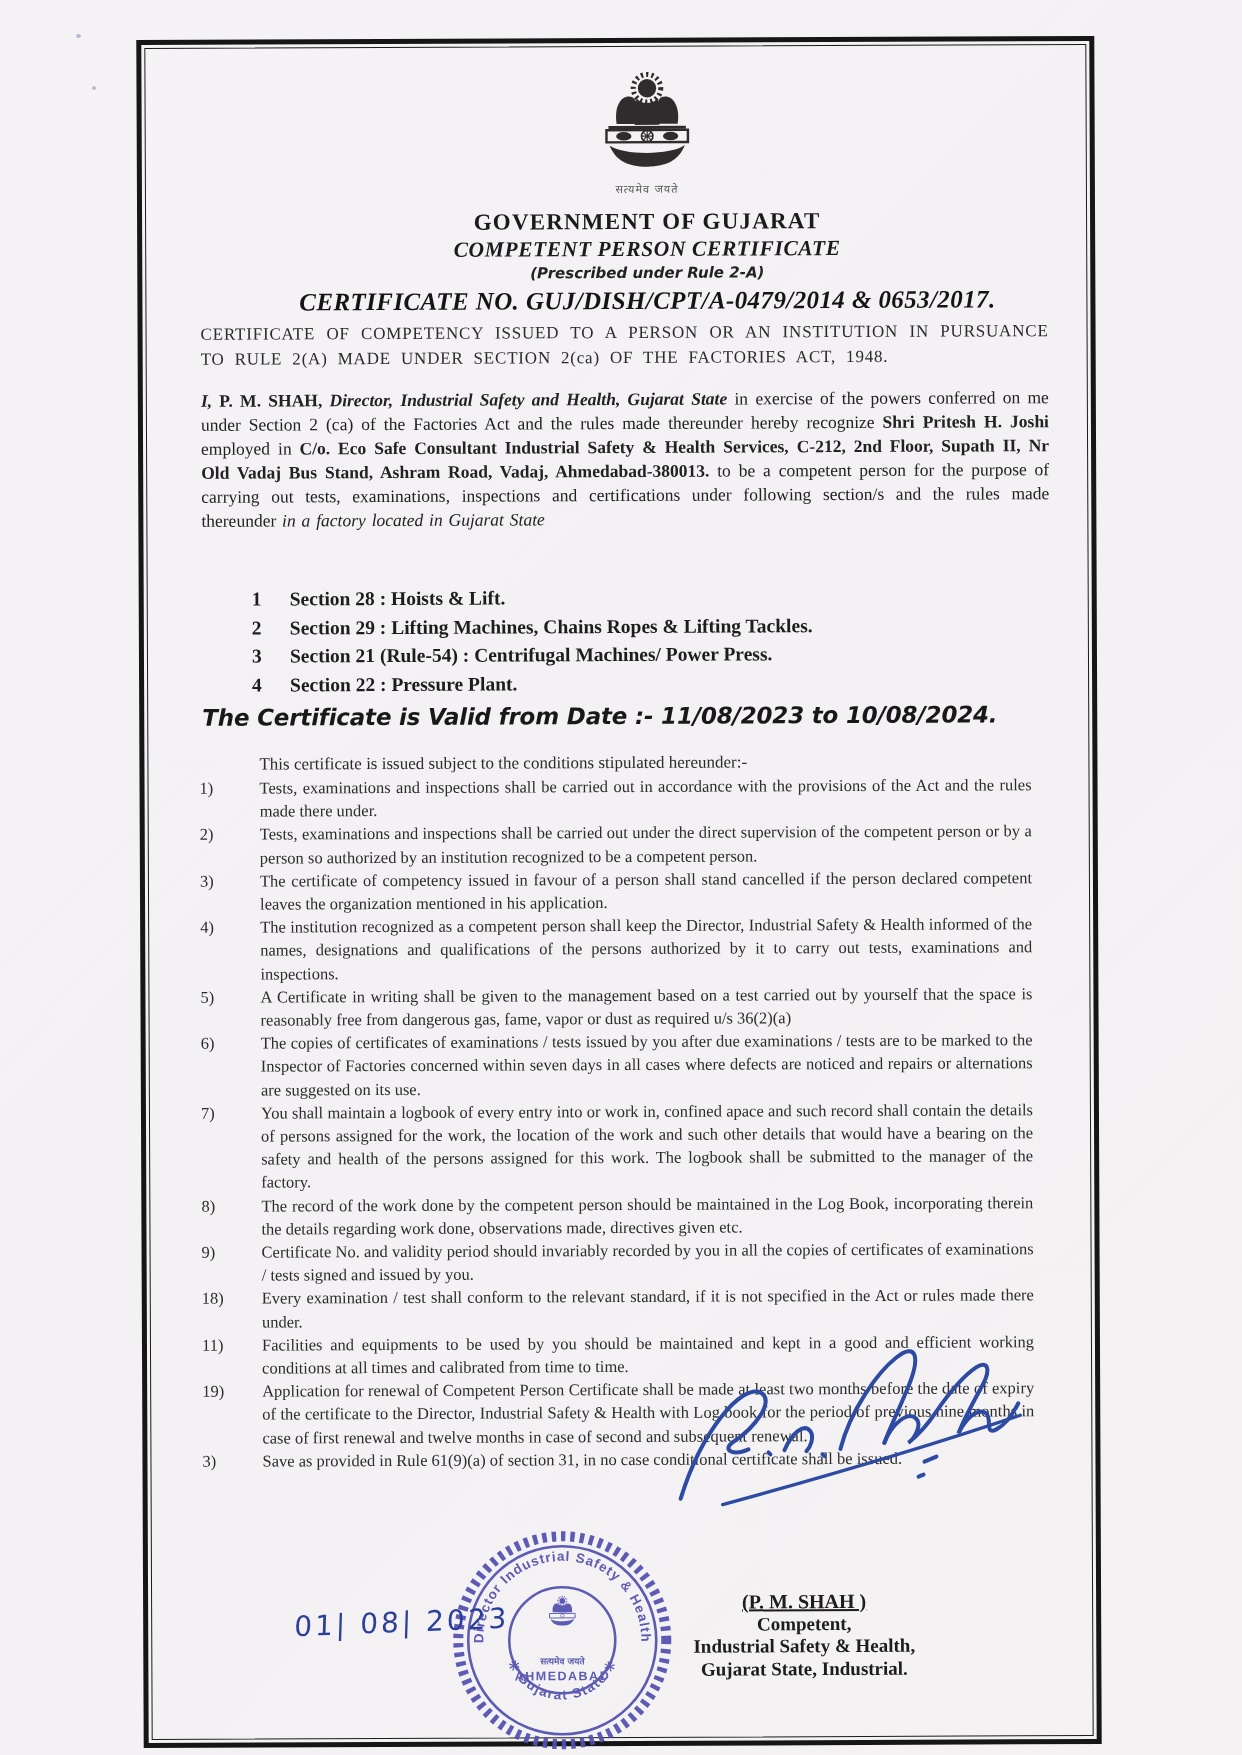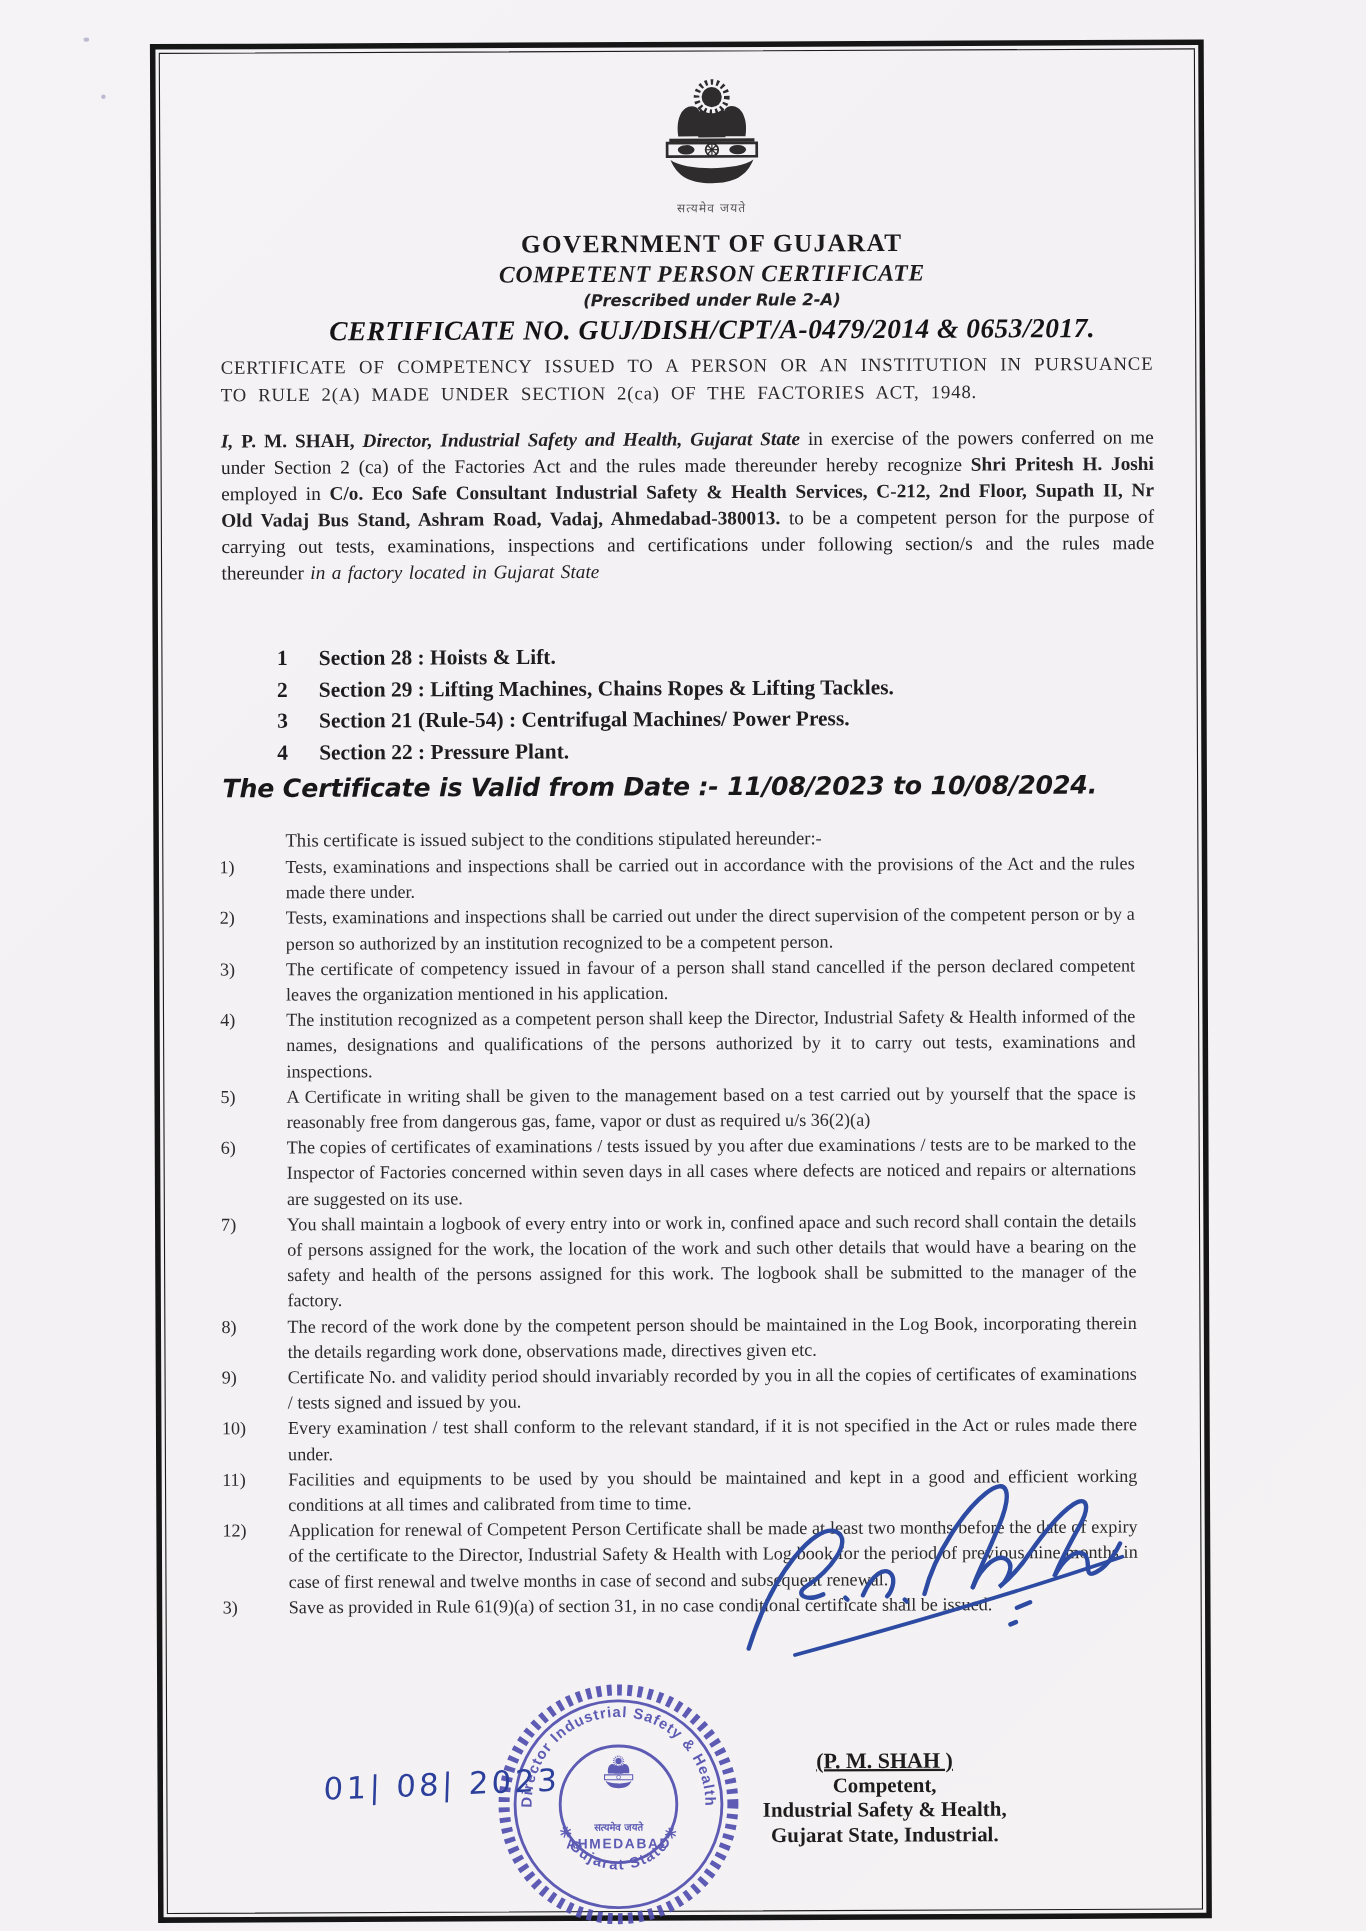--- a/index.html
+++ b/index.html
@@ -166,29 +166,29 @@
           </div>
         <div class="cond">
             <span class="cond-no">8)</span>
             <span class="cond-text">The record of the work done by the competent person should be maintained in the Log Book, incorporating therein the details regarding work done, observations made, directives given etc.</span>
           </div>
         <div class="cond">
             <span class="cond-no">9)</span>
             <span class="cond-text">Certificate No. and validity period should invariably  recorded by you in all the copies of certificates of examinations / tests signed and issued  by you.</span>
           </div>
         <div class="cond">
-            <span class="cond-no">10)</span>
+            <span class="cond-no">18)</span>
             <span class="cond-text">Every examination / test shall conform to the relevant standard, if it is not specified in the Act or rules made there under.</span>
           </div>
         <div class="cond">
             <span class="cond-no">11)</span>
             <span class="cond-text">Facilities and equipments to be used by you should be maintained and kept in a good and efficient working conditions at all times and calibrated from time to time.</span>
           </div>
         <div class="cond">
-            <span class="cond-no">12)</span>
+            <span class="cond-no">19)</span>
             <span class="cond-text">Application for renewal of Competent Person Certificate shall be made at least two months before the date of expiry of the certificate to the Director, Industrial Safety &amp; Health with Log book for the period of previous nine months in case of first renewal and twelve months in case of second and subsequent renewal.</span>
           </div>
         <div class="cond">
             <span class="cond-no">3)</span>
             <span class="cond-text">Save as provided in Rule 61(9)(a) of section 31, in no case conditional certificate shall be issued.</span>
           </div>
       </div>
 
       <svg class="abs sig-svg" width="380" height="185" viewBox="0 0 380 185">
         <g fill="none" stroke="#2e4ba3" stroke-width="4" stroke-linecap="round">

